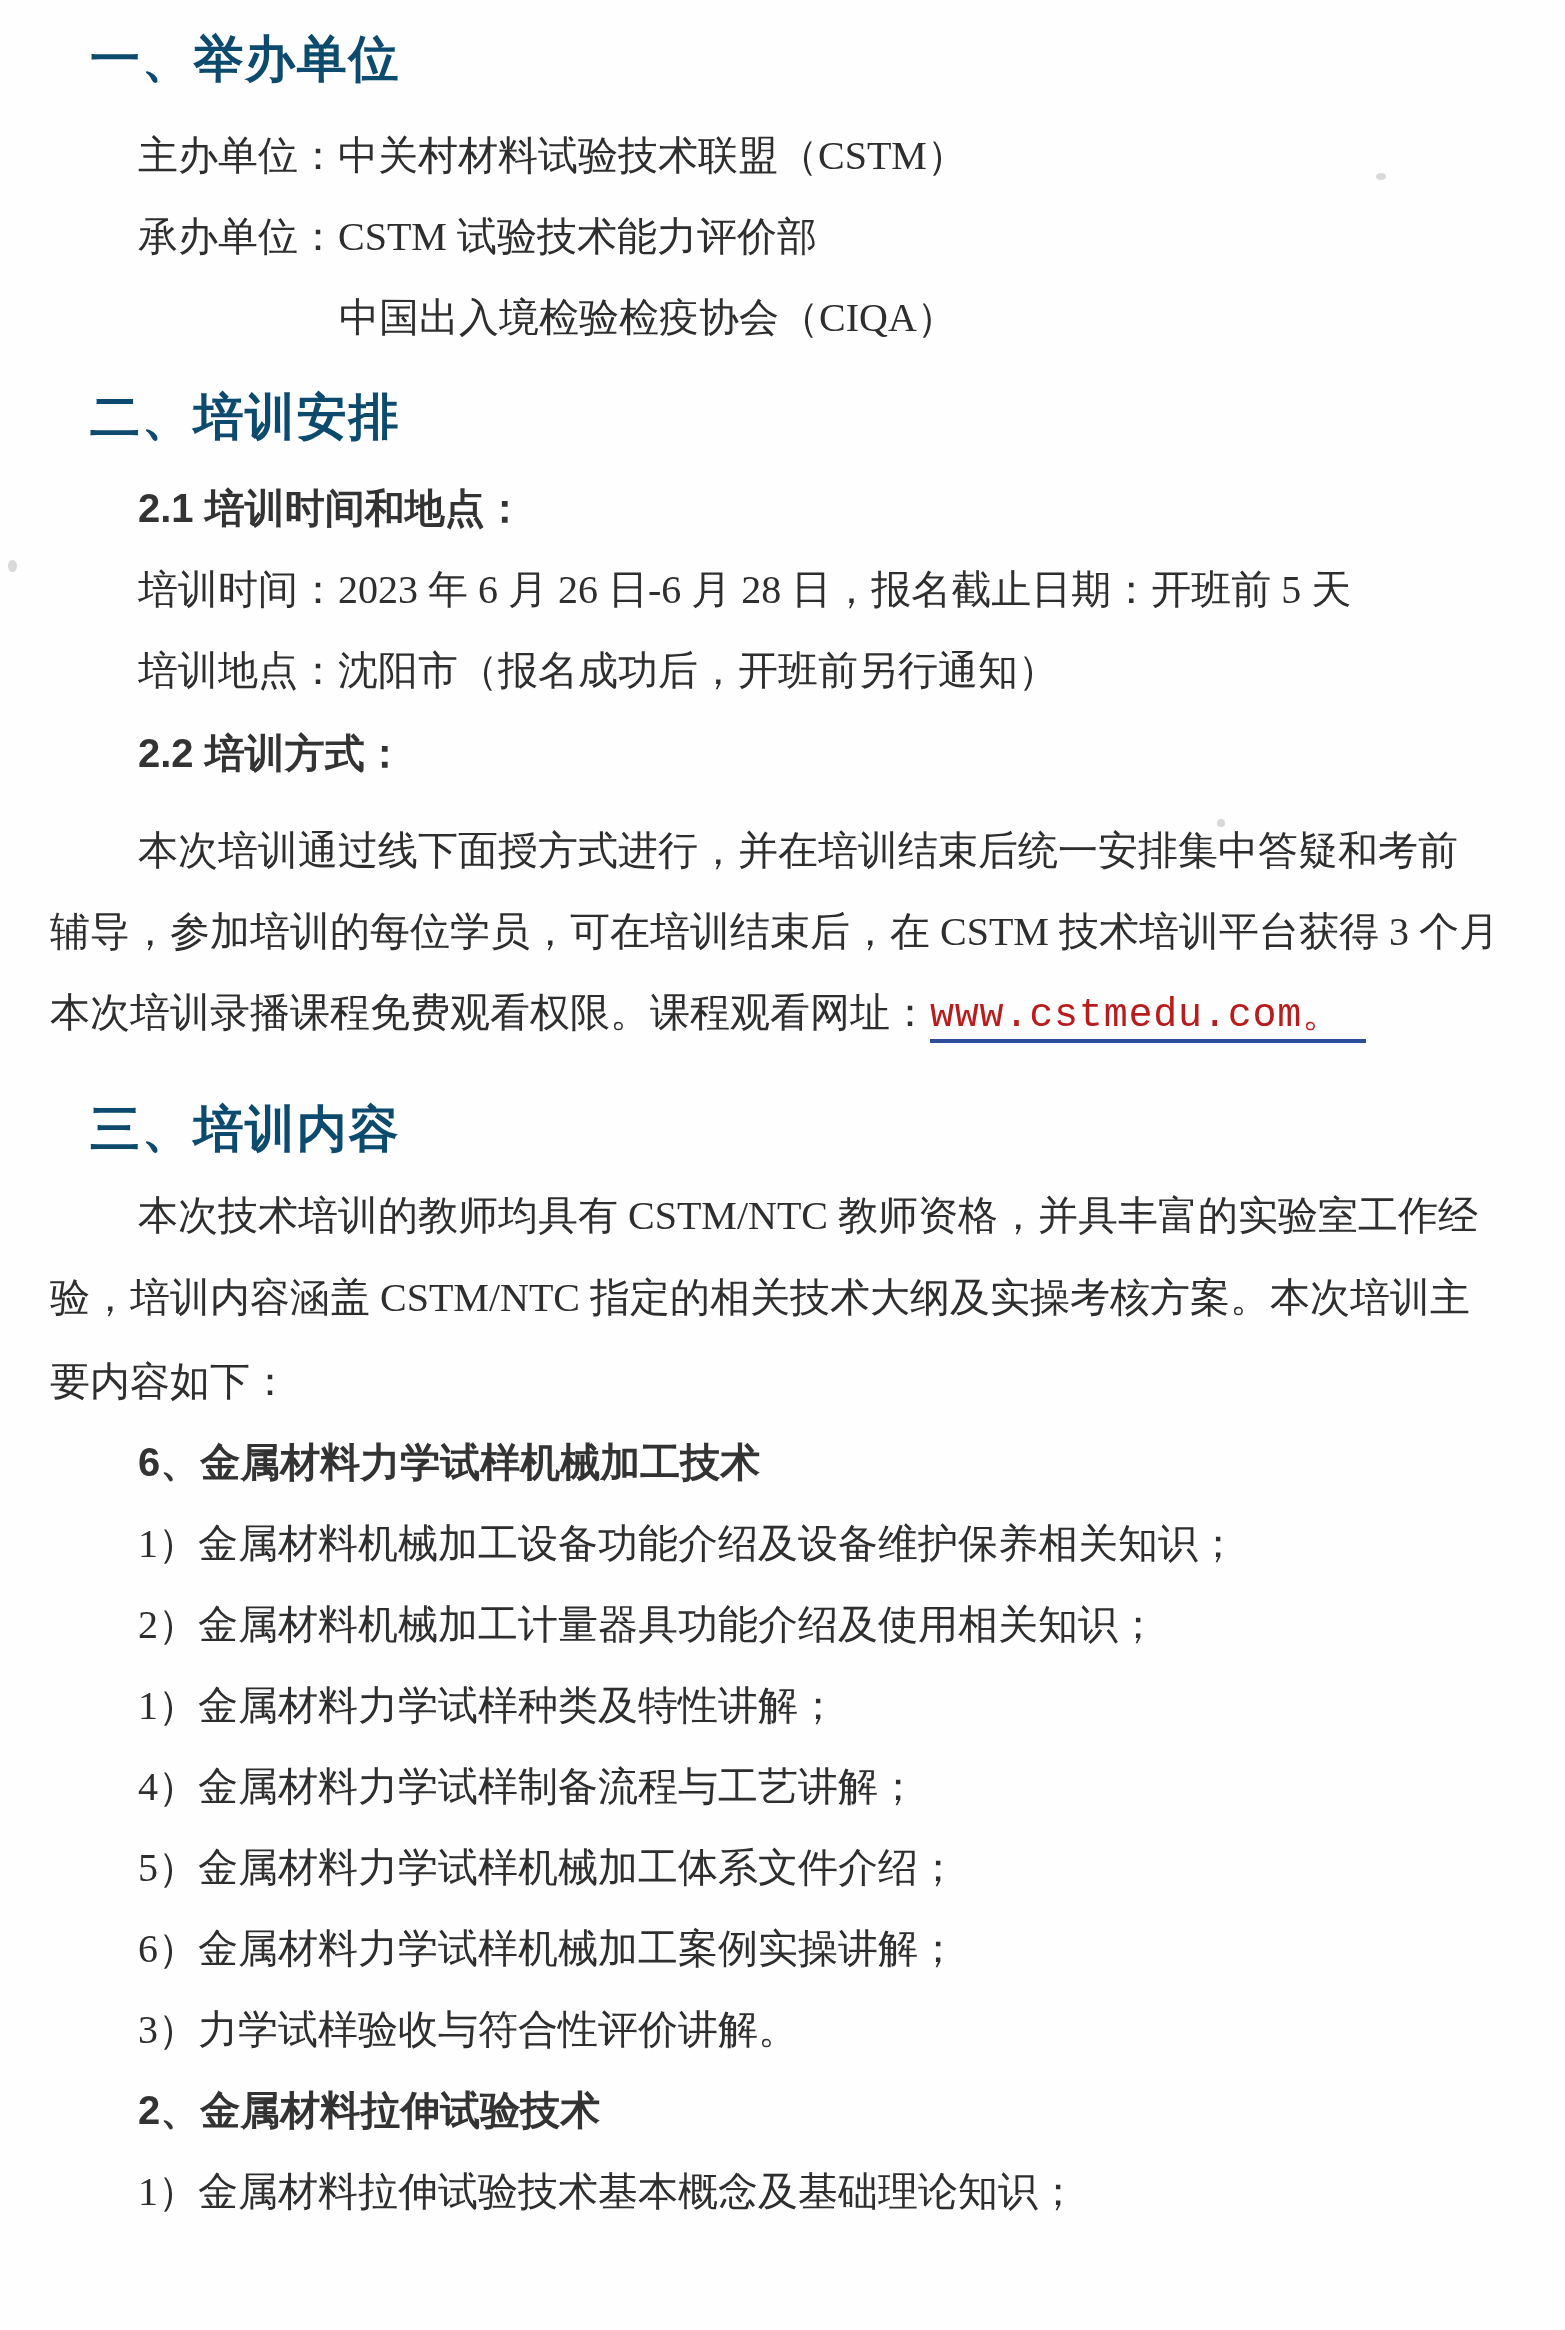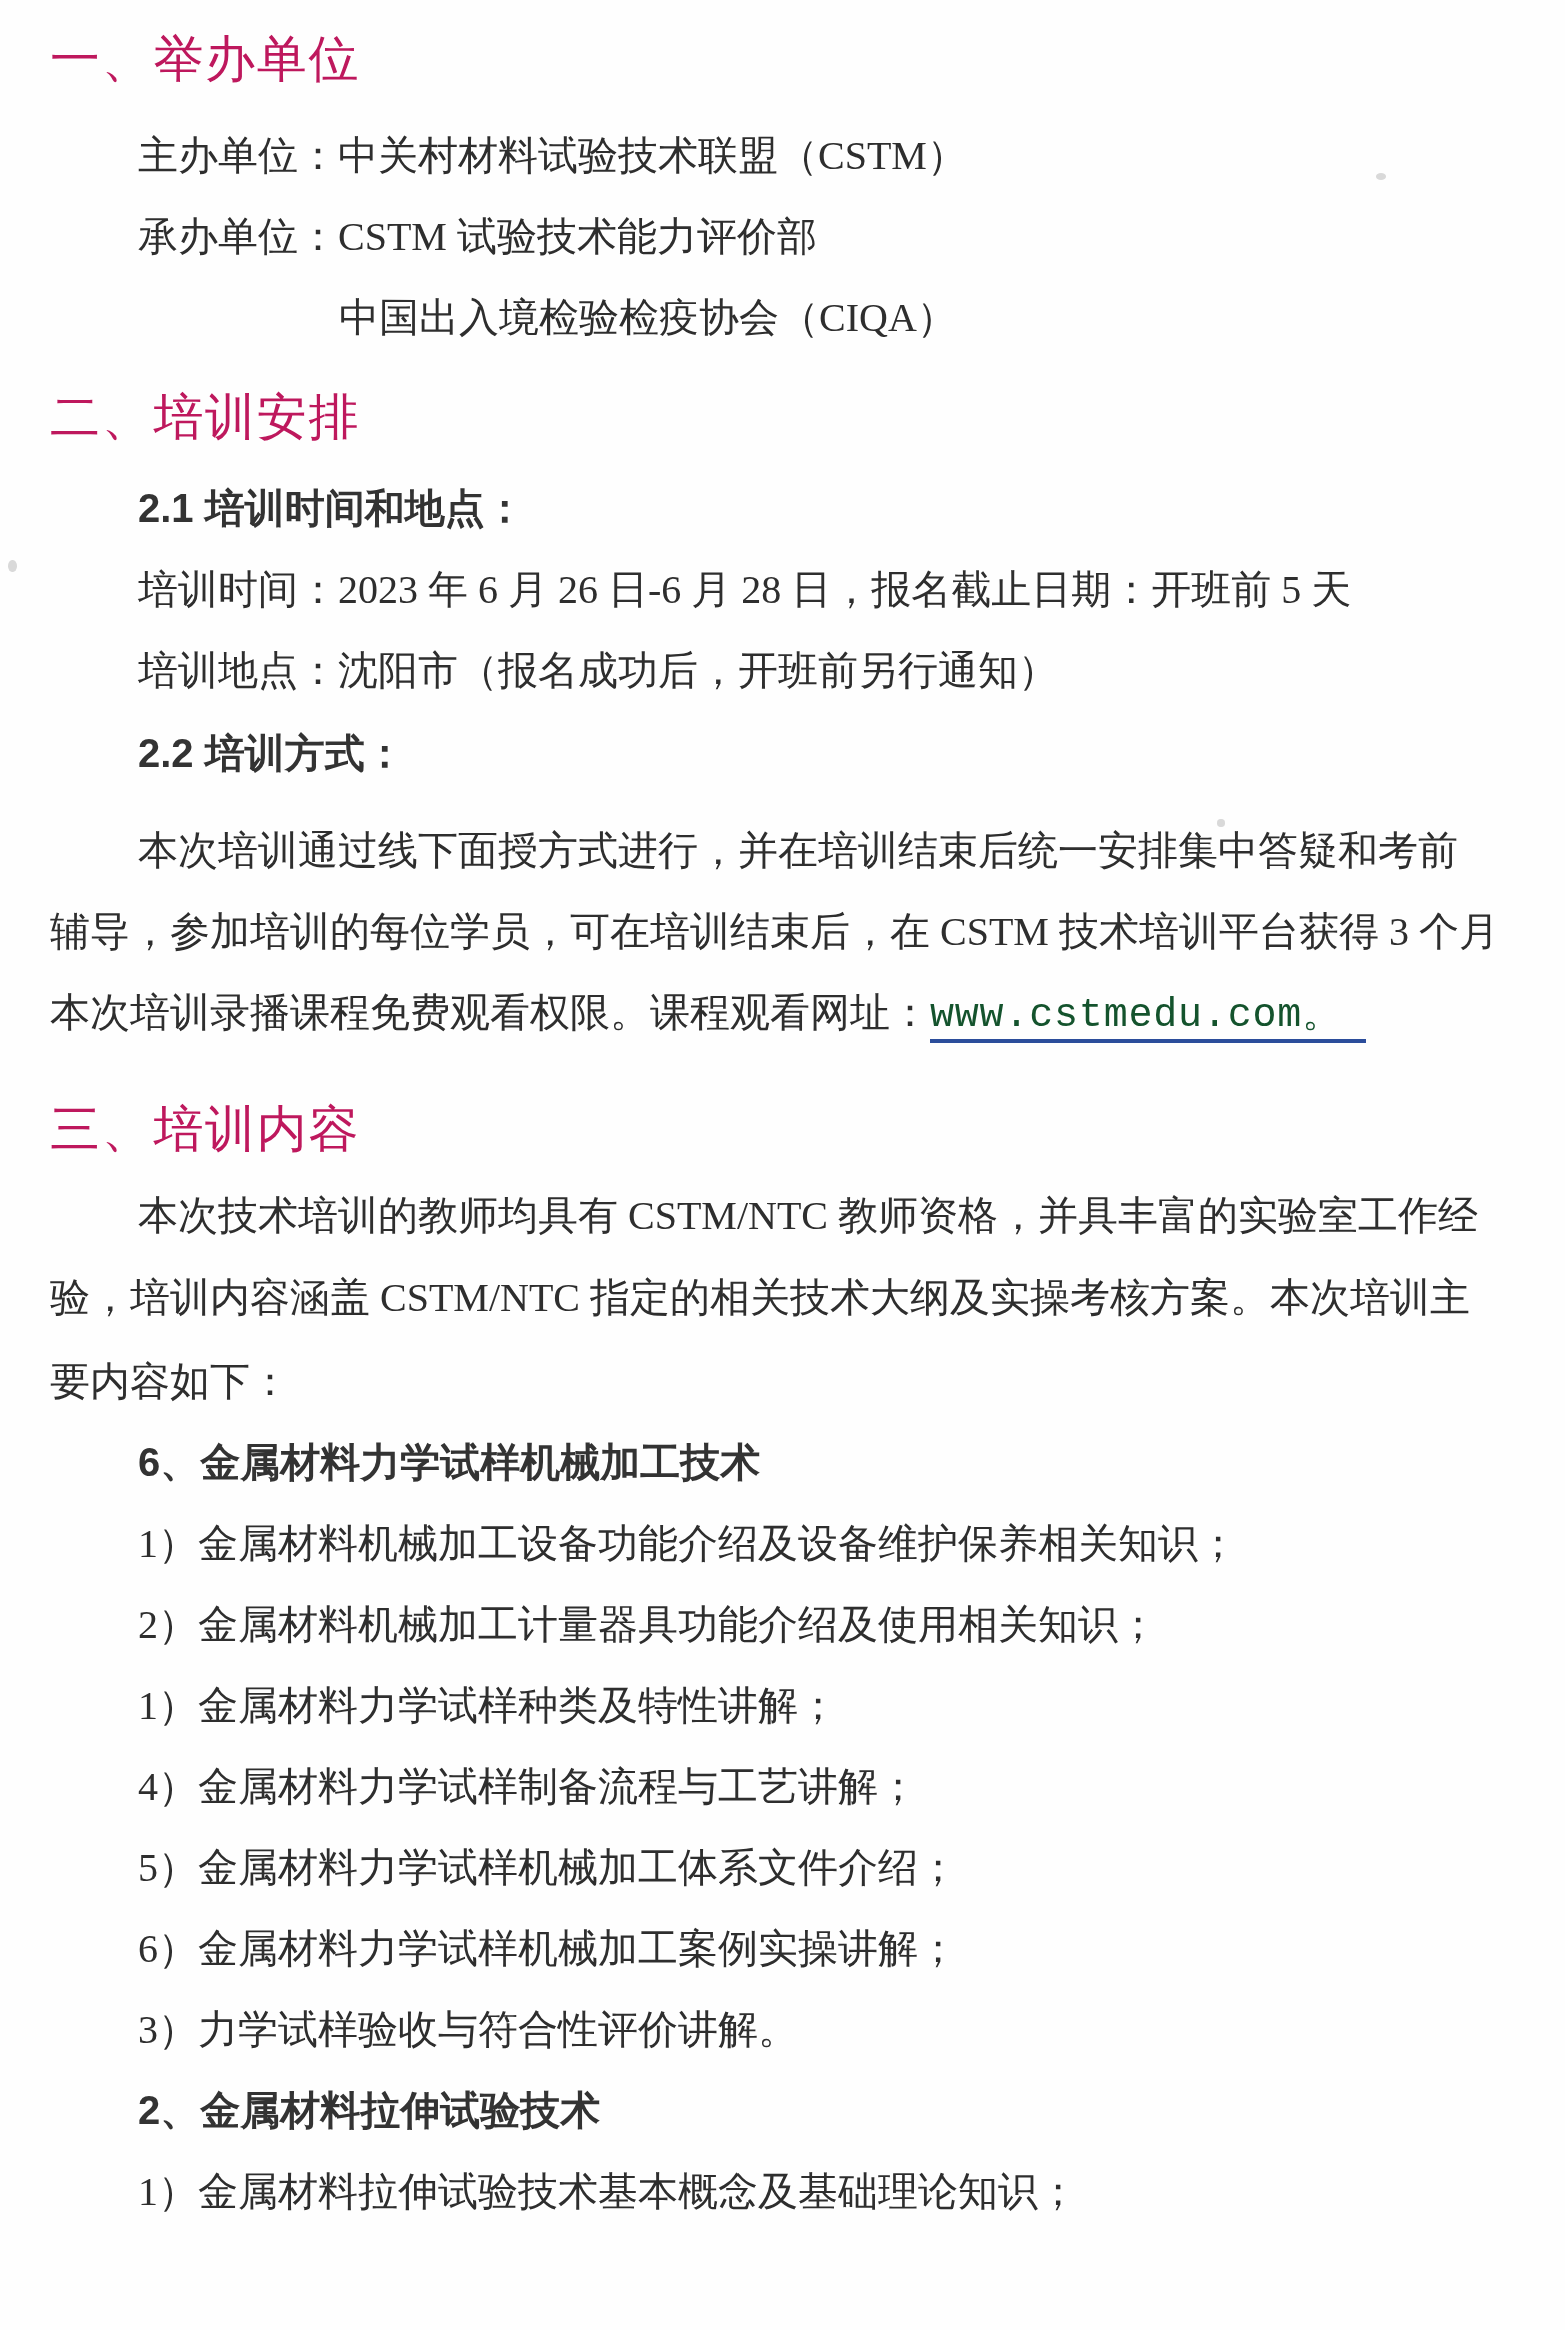--- a/index.html
+++ b/index.html
@@ -13,27 +13,28 @@
   }
   .page {
     box-sizing: border-box;
     width: 1565px;
     height: 2330px;
     padding: 12.6px 49px 0 50px;
     position: relative;
   }
   .h1 {
     font-family: "Liberation Sans", "DejaVu Sans", sans-serif;
-    font-weight: 400;
+    font-weight: 700;
     font-size: 50px;
     height: 92px;
     line-height: 92px;
-    color: #be185d;
+    color: #0c4a6e;
     white-space: nowrap;
     letter-spacing: 1.7px;
+    margin-left: 40px;
   }
   .line {
     font-size: 40px;
     height: 81px;
     line-height: 81px;
     white-space: nowrap;
     color: #2e2e2e;
   }
   .bold {
     font-family: "Liberation Sans", "DejaVu Sans", sans-serif;
@@ -43,21 +44,21 @@
   .ind { padding-left: 88px; }
   .ind2 { padding-left: 289px; }
   .mt12 { margin-top: 10px; }
   .mt16 { margin-top: 13.4px; }
   .mt6  { margin-top: 5px; }
   .mt2  { margin-top: 1.7px; }
   .mt3  { margin-top: 2.5px; }
   .mt19 { margin-top: 16px; }
   .mt36 { margin-top: 30px; }
   a.url {
-    color: #14532d;
+    color: #b91c1c;
     text-decoration: none;
     border-bottom: 4.2px solid #2b4d9b;
     padding-right: 23.5px;
     padding-bottom: 1.7px;
     font-family: "Liberation Mono", "DejaVu Sans Mono", monospace;
     letter-spacing: 0.8px;
   }
   
   .speck { position: absolute; background: #b9b9b9; opacity: .55; border-radius: 50%; }
   .speck1 { left: 8.4px;  top: 560px;  width: 8.4px; height: 11.7px; }

